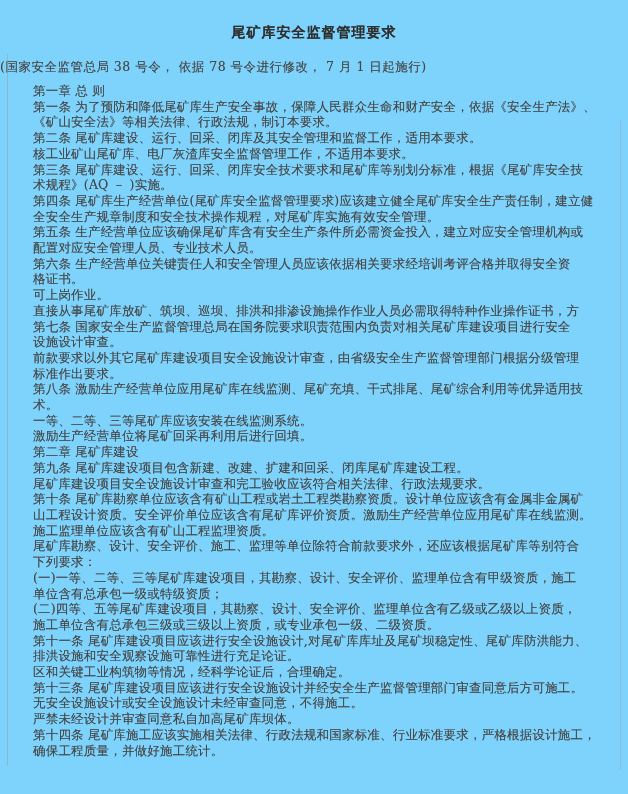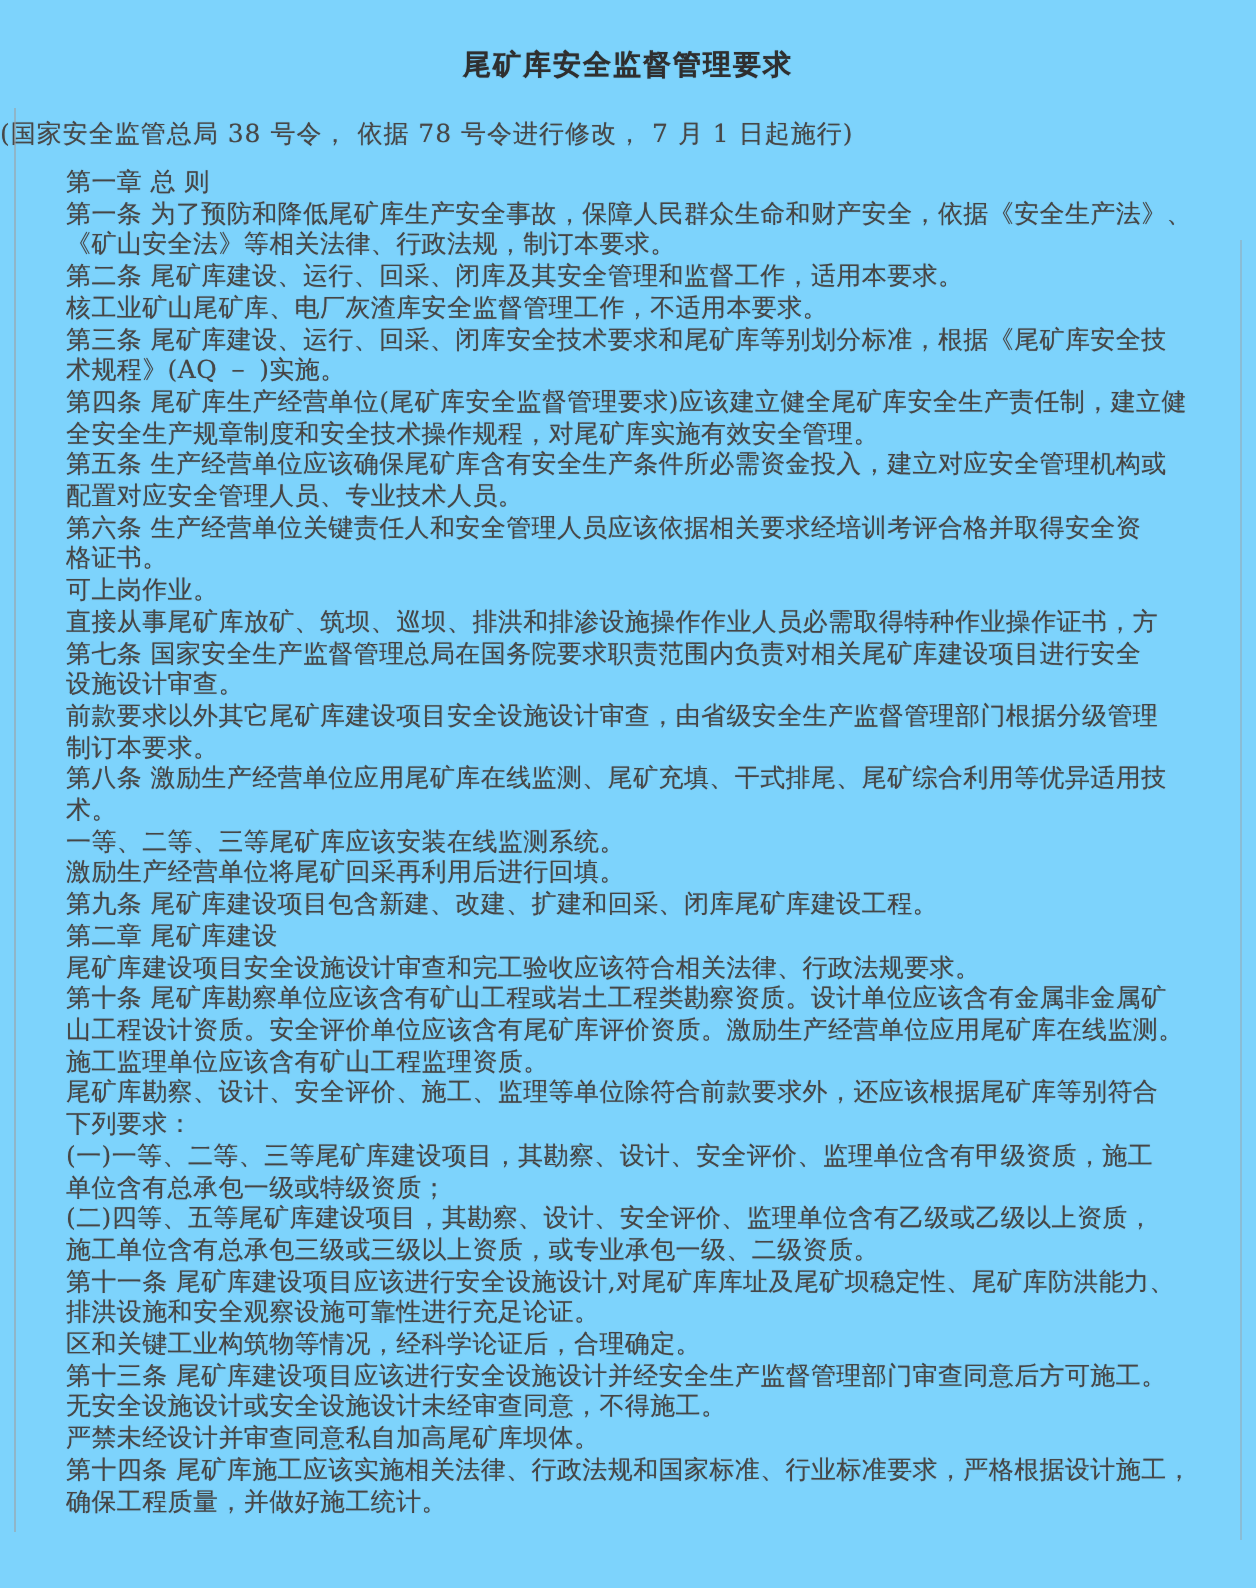--- a/index.html
+++ b/index.html
@@ -76,27 +76,27 @@
       <div class="doc-line">全安全生产规章制度和安全技术操作规程，对尾矿库实施有效安全管理。</div>
       <div class="doc-line">第五条 生产经营单位应该确保尾矿库含有安全生产条件所必需资金投入，建立对应安全管理机构或</div>
       <div class="doc-line">配置对应安全管理人员、专业技术人员。</div>
       <div class="doc-line">第六条 生产经营单位关键责任人和安全管理人员应该依据相关要求经培训考评合格并取得安全资</div>
       <div class="doc-line">格证书。</div>
       <div class="doc-line">可上岗作业。</div>
       <div class="doc-line">直接从事尾矿库放矿、筑坝、巡坝、排洪和排渗设施操作作业人员必需取得特种作业操作证书，方</div>
       <div class="doc-line">第七条 国家安全生产监督管理总局在国务院要求职责范围内负责对相关尾矿库建设项目进行安全</div>
       <div class="doc-line">设施设计审查。</div>
       <div class="doc-line">前款要求以外其它尾矿库建设项目安全设施设计审查，由省级安全生产监督管理部门根据分级管理</div>
-      <div class="doc-line">制订本要求。</div>
+      <div class="doc-line">标准作出要求。</div>
       <div class="doc-line">第八条 激励生产经营单位应用尾矿库在线监测、尾矿充填、干式排尾、尾矿综合利用等优异适用技</div>
       <div class="doc-line">术。</div>
       <div class="doc-line">一等、二等、三等尾矿库应该安装在线监测系统。</div>
       <div class="doc-line">激励生产经营单位将尾矿回采再利用后进行回填。</div>
+      <div class="doc-line">第二章 尾矿库建设</div>
       <div class="doc-line">第九条 尾矿库建设项目包含新建、改建、扩建和回采、闭库尾矿库建设工程。</div>
-      <div class="doc-line">第二章 尾矿库建设</div>
       <div class="doc-line">尾矿库建设项目安全设施设计审查和完工验收应该符合相关法律、行政法规要求。</div>
       <div class="doc-line">第十条 尾矿库勘察单位应该含有矿山工程或岩土工程类勘察资质。设计单位应该含有金属非金属矿</div>
       <div class="doc-line">山工程设计资质。安全评价单位应该含有尾矿库评价资质。激励生产经营单位应用尾矿库在线监测。</div>
       <div class="doc-line">施工监理单位应该含有矿山工程监理资质。</div>
       <div class="doc-line">尾矿库勘察、设计、安全评价、施工、监理等单位除符合前款要求外，还应该根据尾矿库等别符合</div>
       <div class="doc-line">下列要求：</div>
       <div class="doc-line">(一)一等、二等、三等尾矿库建设项目，其勘察、设计、安全评价、监理单位含有甲级资质，施工</div>
       <div class="doc-line">单位含有总承包一级或特级资质；</div>
       <div class="doc-line">(二)四等、五等尾矿库建设项目，其勘察、设计、安全评价、监理单位含有乙级或乙级以上资质，</div>
       <div class="doc-line">施工单位含有总承包三级或三级以上资质，或专业承包一级、二级资质。</div>

